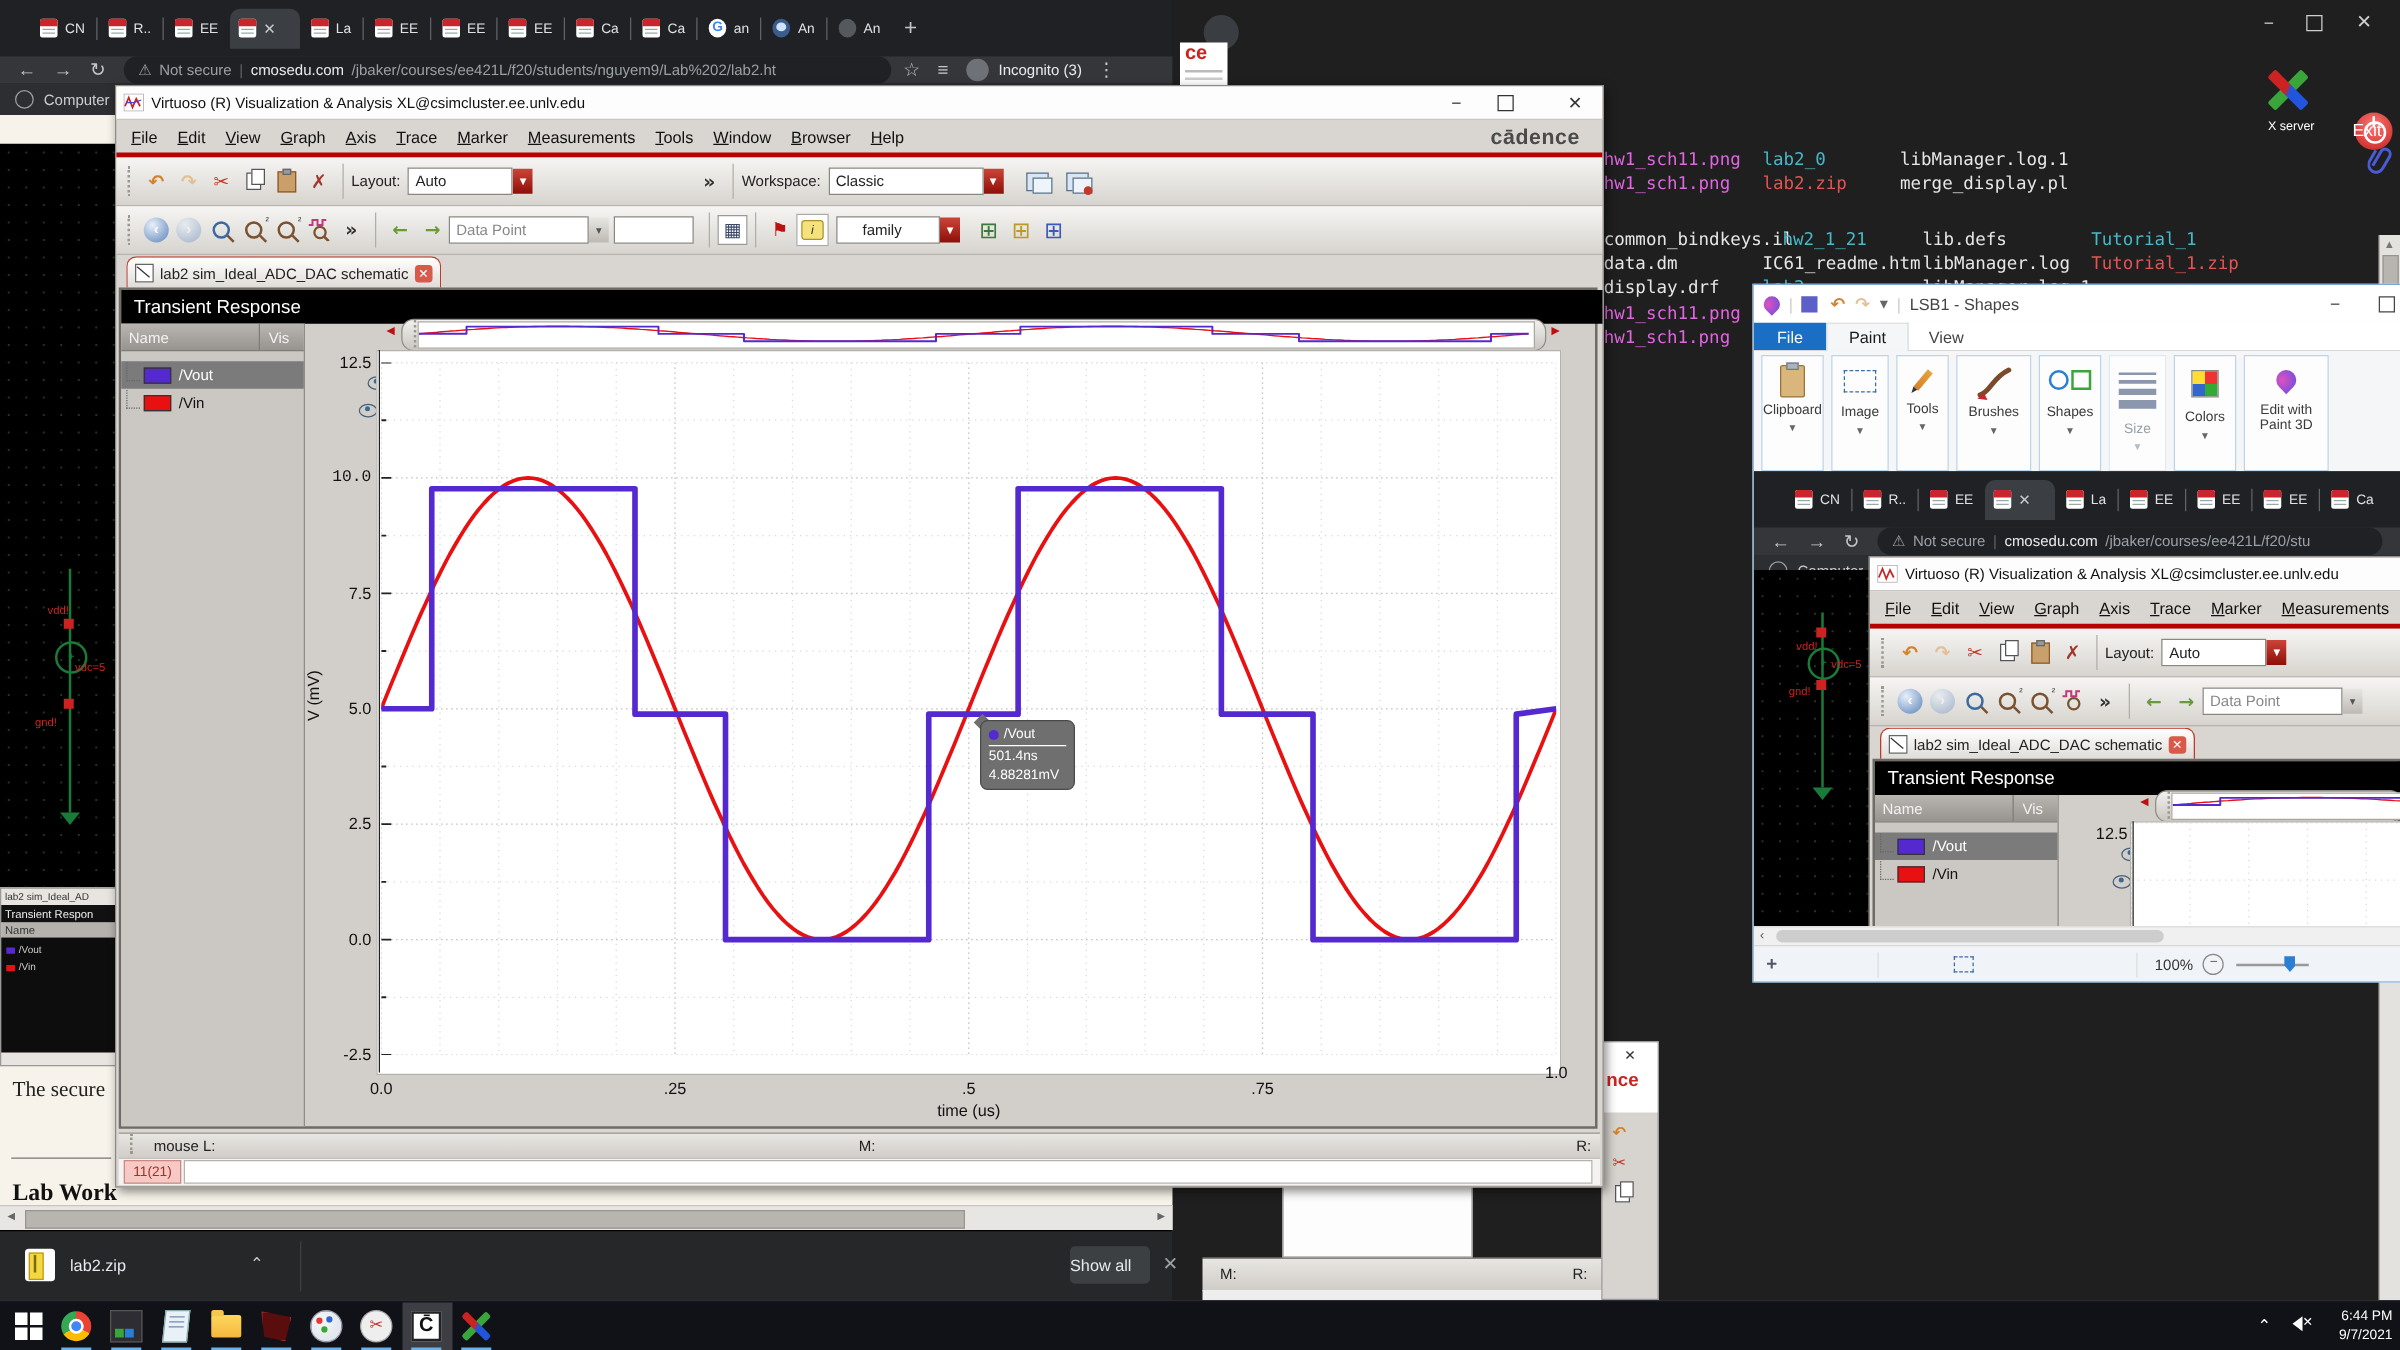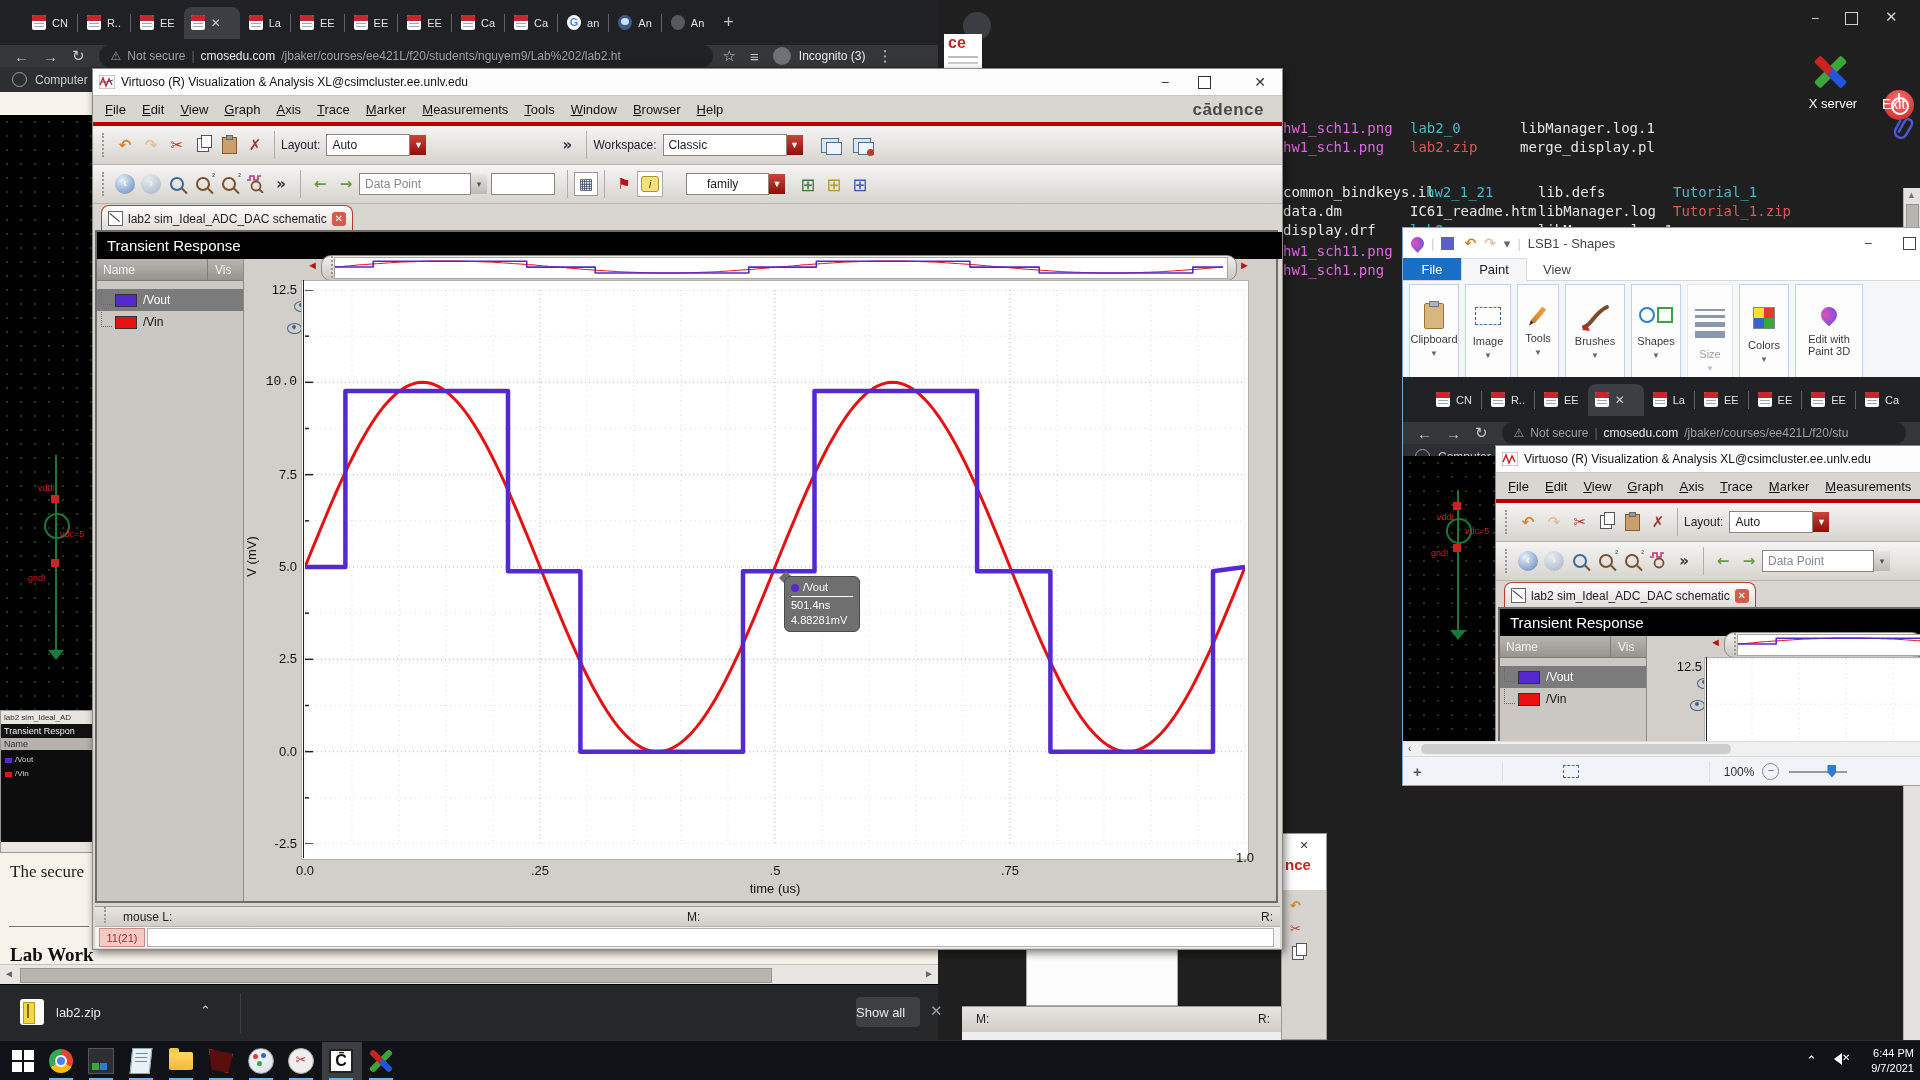--- a/index.html
+++ b/index.html
@@ -114,21 +114,21 @@
   .ig-tri::before{content:"▾";}
   .garr{color:#6a9a3a;font-size:15px;font-weight:bold;}
   
   .term{font-family:"DejaVu Sans Mono",monospace;font-size:14px;}
   .c-m{color:#e066e0;} .c-c{color:#46b8c8;} .c-r{color:#e05555;} .c-w{color:#e6e6e6;}
   
   .pwin{background:#f5f6f7;border:1px solid #7aa7d4;}
   .ptitle{background:#fff;font-size:13px;color:#444;}
   .ptab{height:22px;display:flex;align-items:center;justify-content:center;font-size:13px;}
   .pgroup{border:1px solid #bcd4ea;background:#fdfdfe;display:flex;flex-direction:column;align-items:center;
-          justify-content:flex-start;padding-top:18px;gap:4px;}
+          justify-content:flex-start;padding-top:7px;gap:4px;}
   .pglabel{font-size:11px;color:#3b3b3b;text-align:center;line-height:12px;}
   .pdrop{font-size:8px;color:#666;}
   .clipic{width:18px;height:24px;border:1px solid #9a7339;background:#d9b77c;border-radius:2px;position:relative;}
   .clipic::after{content:'';position:absolute;left:4px;top:-3px;width:8px;height:4px;background:#aab4be;border:1px solid #778;}
   .selic{width:24px;height:16px;border:1.5px dashed #3b6ea5;}
   .pencil{width:5px;height:18px;background:linear-gradient(#e8a33d,#d4822a);transform:rotate(40deg);position:relative;}
   .pencil::after{content:'';position:absolute;bottom:-5px;left:0;border-left:2.5px solid transparent;border-right:2.5px solid transparent;border-top:5px solid #333;}
   .szlines{display:flex;flex-direction:column;gap:4px;width:30px;}
   .szlines i{background:#8a97ad;display:block;}
   .colic{width:20px;height:20px;border:1px solid #888;
@@ -157,21 +157,21 @@
   <div class="abs" style="left:938px;top:0;width:982px;height:1042px;background:#1f1f1f;"></div>
 
   <div class="abs winctl" style="left:1798px;top:8px;color:#cfcfcf;">−</div>
   <div class="abs" style="left:1845px;top:12px;width:11px;height:11px;border:1px solid #cfcfcf;"></div>
   <div class="abs" style="left:1885px;top:8px;color:#cfcfcf;font-size:15px;">✕</div>
 
   <div class="abs xlogo" style="left:1812px;top:55px;">
     <i style="background:#3aa53a;transform:rotate(45deg);"></i>
     <i style="background:linear-gradient(160deg,#cc2222 0 45%,#2255dd 55% 100%);transform:rotate(-45deg);"></i>
   </div>
-  <div class="abs" style="left:1798px;top:96px;width:70px;text-align:center;color:#fff;font-size:13px;">X server</div>
+  <div class="abs" style="left:1798px;top:96px;width:70px;text-align:center;color:#fff;font-size:10px;">X server</div>
   <div class="abs pwr" style="left:1884px;top:56px;"></div>
   <div class="abs" style="left:1882px;top:96px;color:#fff;font-size:14px;">Exit</div>
   <svg class="abs" style="left:1894px;top:116px;" width="24" height="26" viewBox="0 0 24 26">
     <path d="M7 20 V7 a4 4 0 0 1 8 0 v11 a6 6 0 0 1 -12 0 V8" fill="none" stroke="#4a5bd4" stroke-width="2.4" transform="rotate(30 12 13)"></path>
   </svg>
 
   <div class="abs term" style="left:1283px;top:120px;width:630px;height:170px;">
     <span class="abs c-m" style="left:0;top:0;">hw1_sch11.png</span>
     <span class="abs c-c" style="left:127px;top:0;">lab2_0</span>
     <span class="abs c-w" style="left:237px;top:0;">libManager.log.1</span>
@@ -447,21 +447,21 @@
       <input style="width: 58px; height: 18px; border: 1px solid rgb(138, 135, 128); margin-left: 4px;">
       <div class="tsep" style="margin-left:12px;"></div>
       <div class="vbtn" style="background:#fff;border:1px solid #999;width:22px;height:22px;">
           <span class="ig ig-calc"></span>
         </div>
       <div class="tsep"></div>
       <div class="vbtn ig ig-flag"></div>
       <div class="vbtn" style="background:#fdfdfd;border:1px solid #aaa;width:24px;height:24px;">
           <span class="note">i</span>
         </div>
-      <div class="vsel" style="width:56px;margin-left:23px;padding-left:20px;">
+      <div class="vsel" style="width:56px;margin-left:6px;padding-left:20px;">
           <span>family</span>
         </div>
       <div class="selbtn">▼</div>
       <div class="vbtn ig ig-grid" style="color:#3a7a3a;font-size:18px;margin-left:10px;"></div>
       <div class="vbtn ig ig-grid" style="color:#b99a2a;font-size:18px;"></div>
       <div class="vbtn ig ig-grid" style="color:#3a5ab9;font-size:18px;"></div>
     </div>
 
     <div class="abs doc-tab" style="left:8px;top:136px;height:25px;">
       <span class="plotic"></span>

